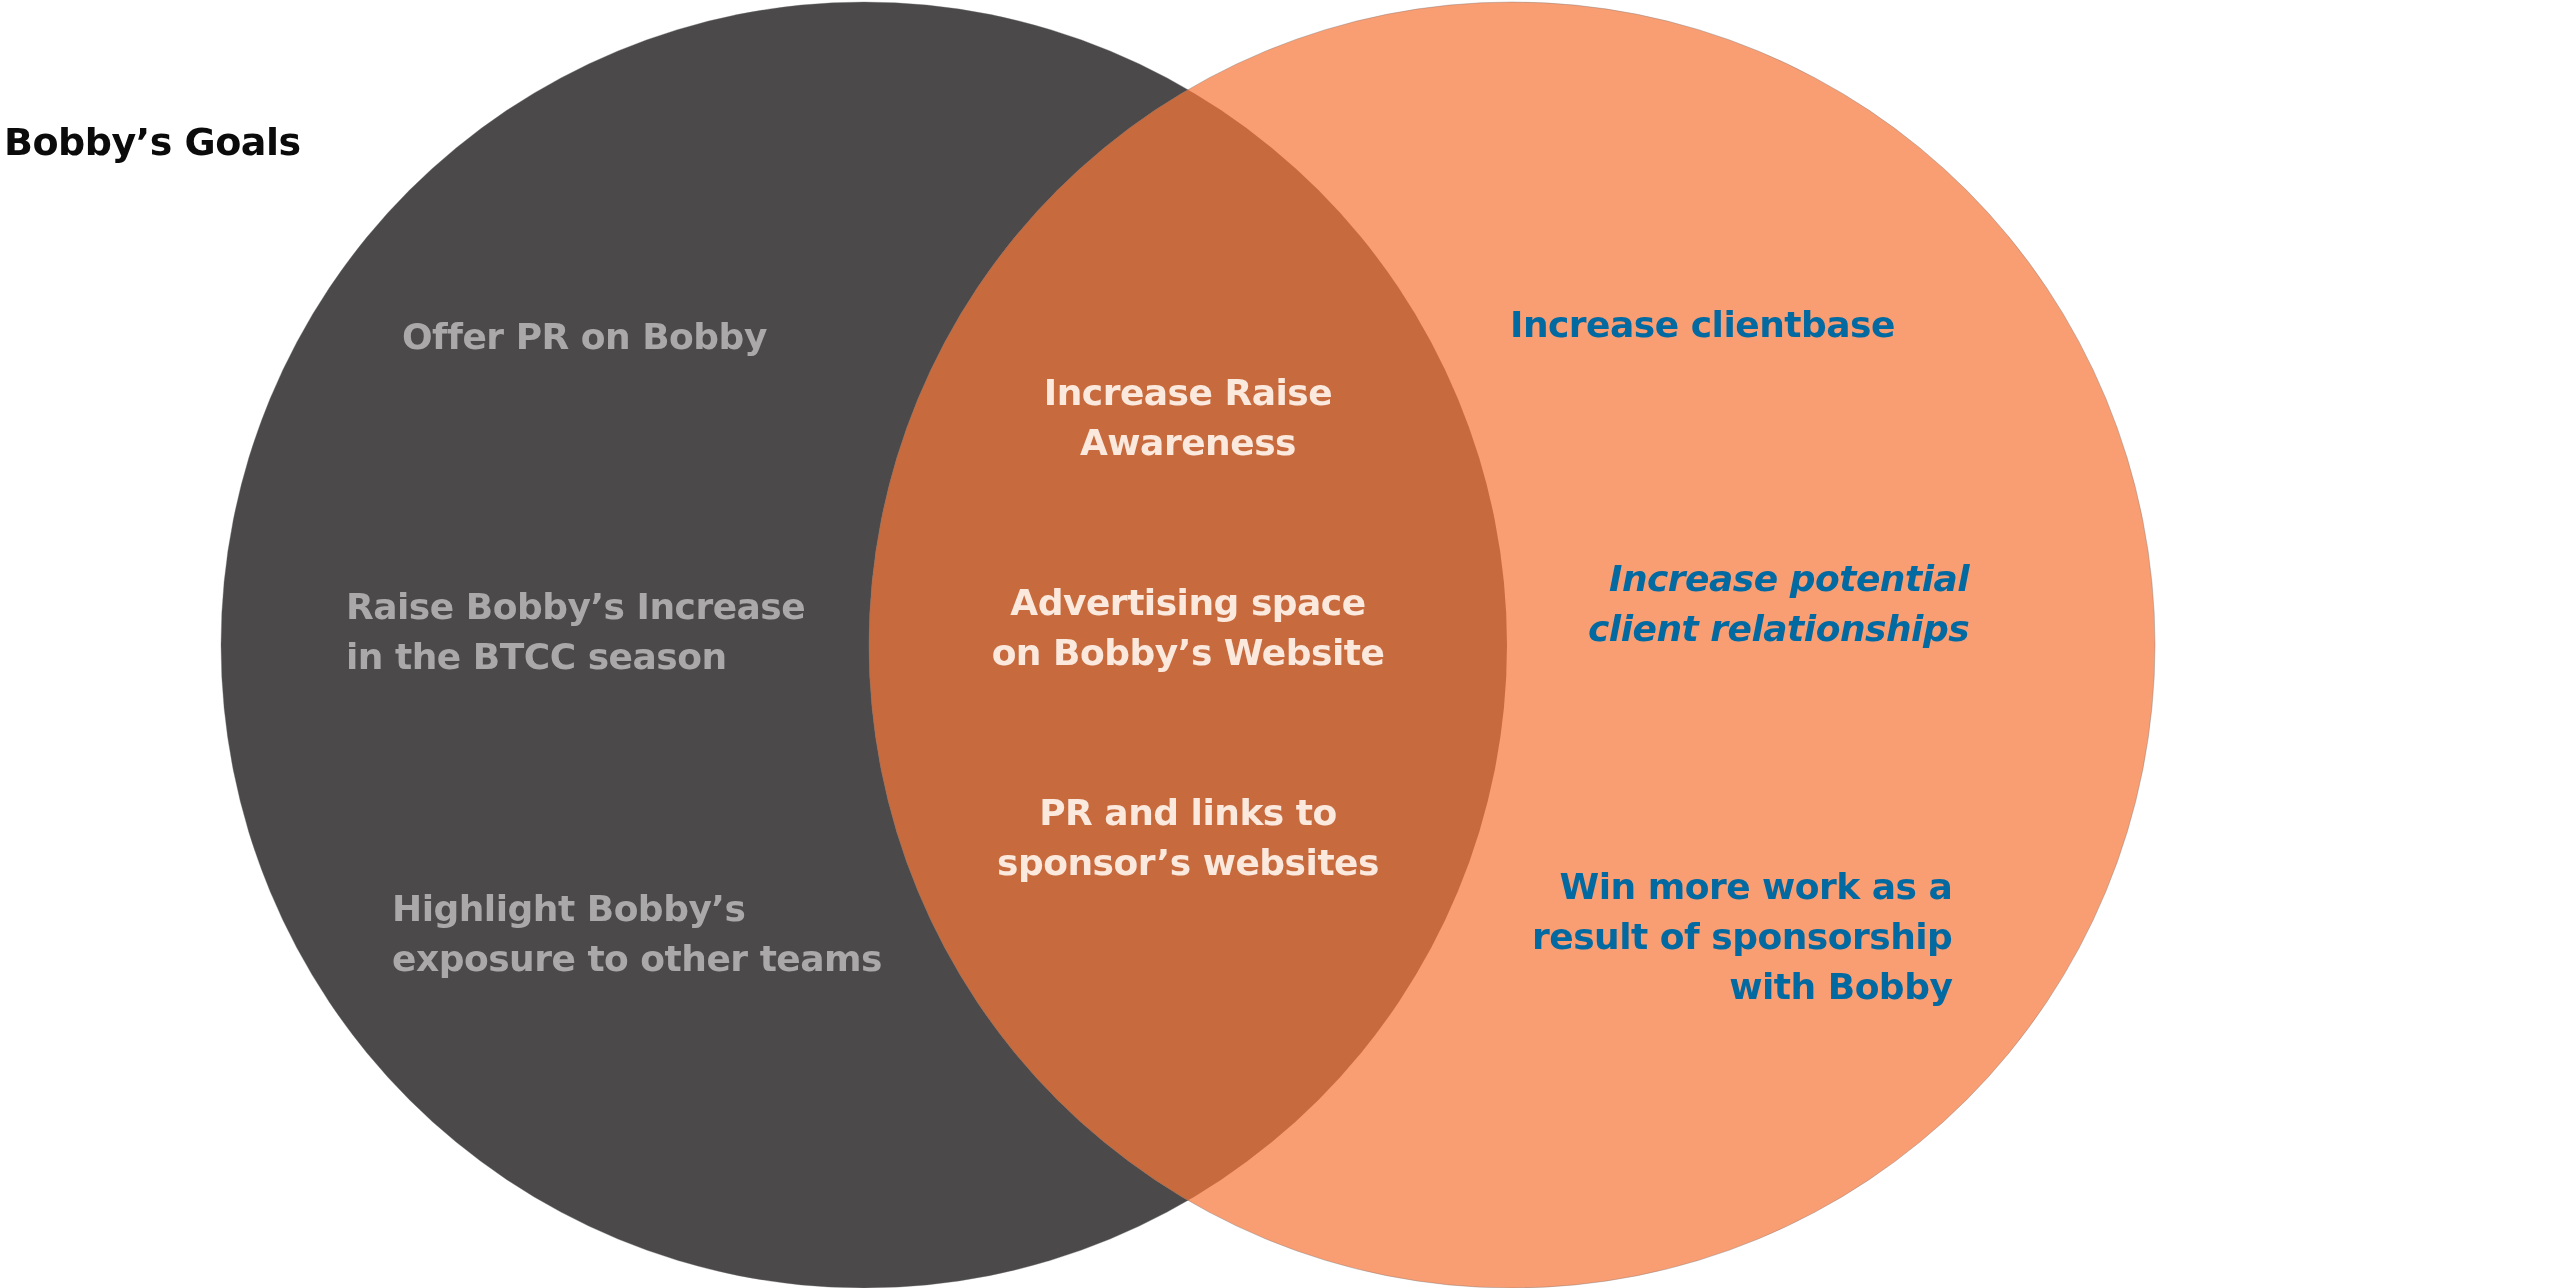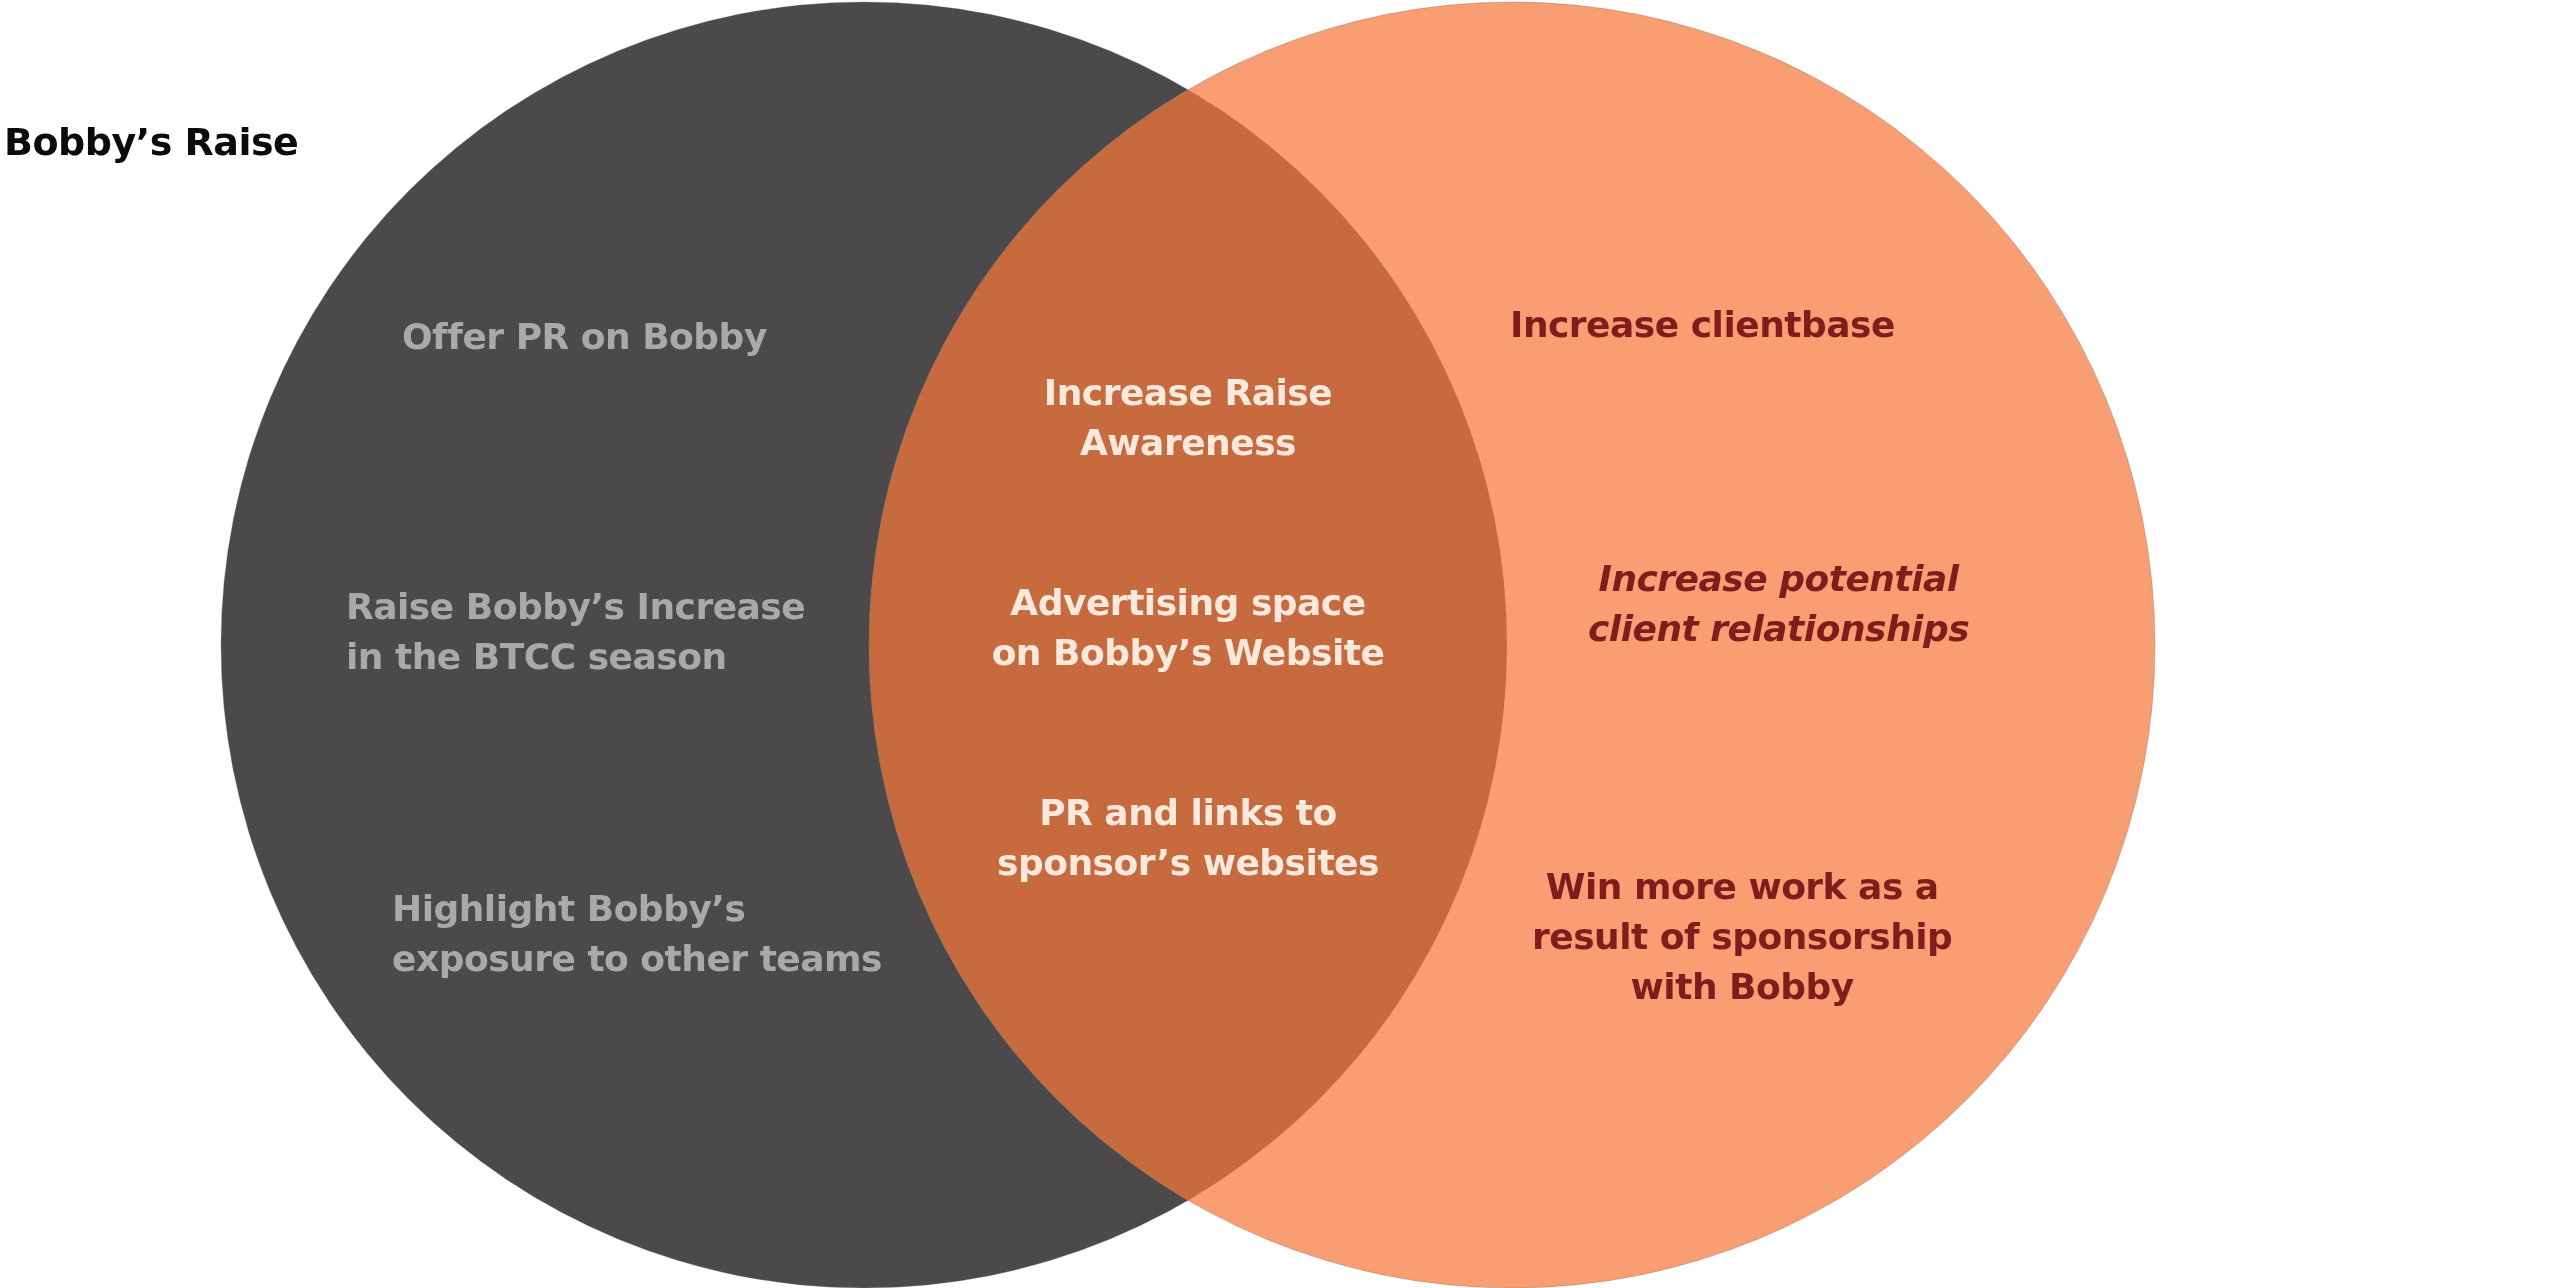--- a/index.html
+++ b/index.html
@@ -36,21 +36,21 @@
     font-size: 38px;
     line-height: 44px;
     color: #0b0b0b;
   }
   .item {
     font-size: 36px;
     line-height: 50px;
   }
   .left-item   { color: #aaa8a9; text-align: left; }
   .overlap-item{ color: #fbe9de; text-align: center; width: 520px; }
-  .right-item  { color: #7f1d1d; text-align: center; }
+  .right-item  { color: #0369a1; text-align: right; }
 
   
   #title-left     { left: 4px;    top: 120px; }
   #title-right    { right: 6px;   top: 120px; text-align: right; }
 
   #left-item-0    { left: 402px;  top: 312px; }
   #left-item-1    { left: 346px;  top: 582px; }
   #left-item-2    { left: 392px;  top: 884px; }
 
   #overlap-item-0 { left: 928px;  top: 368px; }
@@ -72,21 +72,21 @@
         <circle cx="864" cy="645" r="643"></circle>
       </clipPath>
     </defs>
     <circle cx="864" cy="645" r="643" fill="#4b4949"></circle>
     <circle cx="1512" cy="645" r="643" fill="#f99d73"></circle>
     <g clip-path="url(#clip-left-circle)">
       <circle cx="1512" cy="645" r="643" fill="#c76b3f"></circle>
     </g>
   </svg>
 
-  <div class="label title" id="title-left">Bobby’s Raise</div>
+  <div class="label title" id="title-left">Bobby’s Goals</div>
 
 
   <div class="label item left-item" id="left-item-0">Offer PR on Bobby</div>
 
   <div class="label item left-item" id="left-item-1">Raise Bobby’s Increase
 in the BTCC season</div>
 
   <div class="label item left-item" id="left-item-2">Highlight Bobby’s
 exposure to other teams</div>
 

